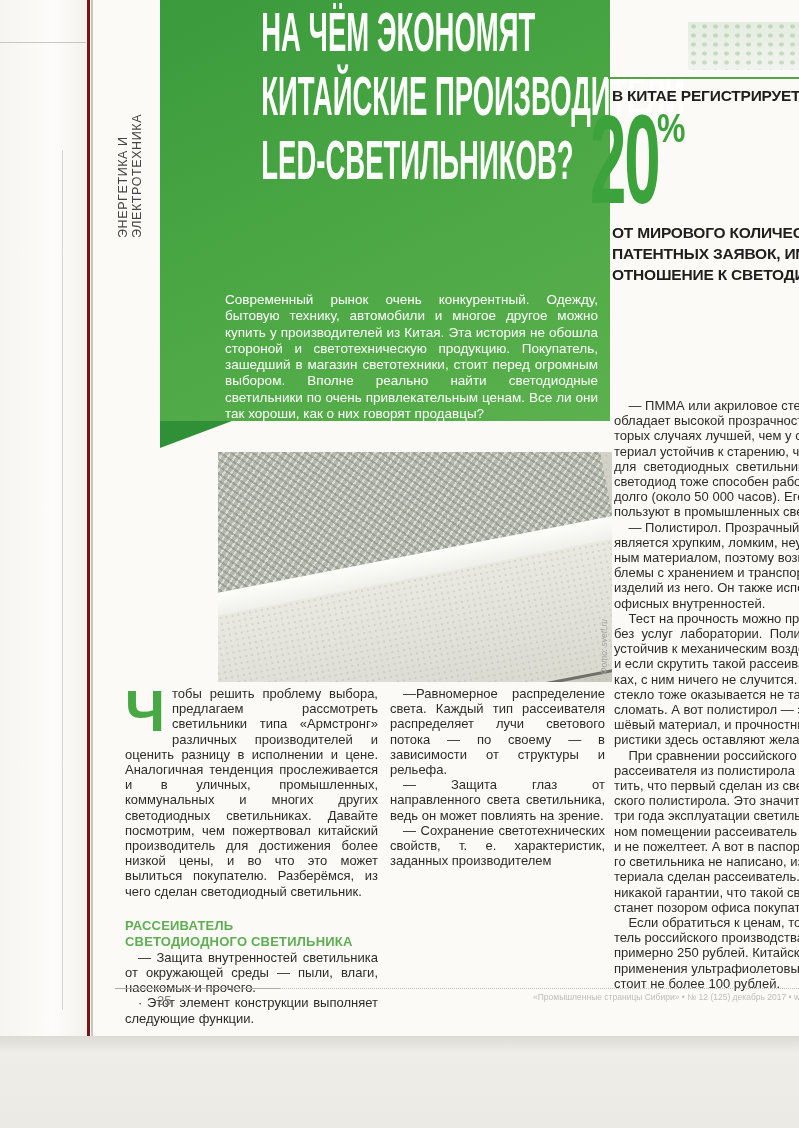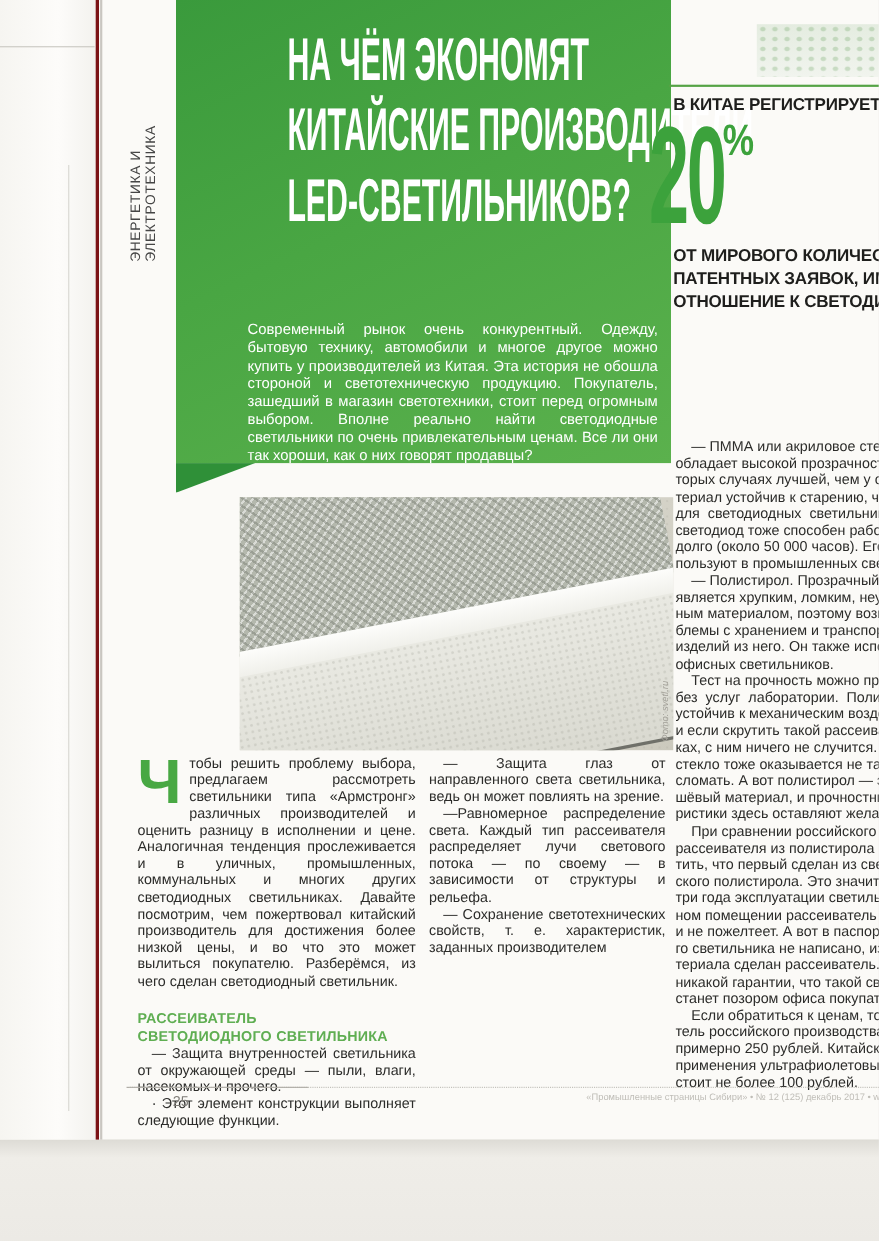--- a/index.html
+++ b/index.html
@@ -16,21 +16,21 @@
   .red-line{position:absolute;left:87px;top:0;width:3px;height:1036px;background:#7c1316;}
   .red-line-shadow{position:absolute;left:91px;top:0;width:2px;height:1036px;background:#c9c6c0;}
 
   .side-label{position:absolute;left:116px;top:58px;height:180px;width:18px;
               writing-mode:vertical-rl;transform:rotate(180deg);
               font-size:12.5px;letter-spacing:.6px;color:#454545;}
 
   
   .green-block{position:absolute;left:160px;top:0;width:450px;height:421px;
                background:linear-gradient(155deg,#3a9a3c 0%,#49a643 45%,#5bb14d 100%);}
-  .title{padding-top:22px;text-align:center;color:#fff;}
+  .title{text-align:center;color:#fff;}
   .title .line{display:block;font-weight:700;font-size:50px;line-height:64px;
                white-space:nowrap;transform:scale(0.55,1.1);transform-origin:center center;}
   .intro{position:absolute;left:17px;right:12px;top:292px;color:#fff;
          font-size:13.5px;line-height:16.3px;text-align:justify;margin-left:48px;}
   .fold{position:absolute;left:160px;top:421px;width:72px;height:27px;background:#2f9038;
         clip-path:polygon(0 0,100% 0,0 100%);}
   .byline{position:absolute;left:231px;top:416px;font-style:italic;font-size:11.5px;
           line-height:15px;color:#333;}
 
   
@@ -150,41 +150,41 @@
 
     <div>РАССЕИВАТЕЛЬ</div>
         <div>СВЕТОДИОДНОГО СВЕТИЛЬНИКА</div>
       </div>
     <p class="indent">— Защита внутренностей светильника от окружающей среды — пыли, влаги, насекомых и прочего.</p>
     <p class="indent">· Этот элемент конструкции выполняет следующие функции.</p>
   </div>
 
   <div class="col col2">
 
-  <p class="indent">— Защита глаз от направленного света светильника, ведь он может повлиять на зрение.</p>
-      <p class="indent">—Равномерное распределение света. Каждый тип рассеивателя распределяет лучи светового потока — по своему — в зависимости от структуры и рельефа.</p>
+  <p class="indent">—Равномерное распределение света. Каждый тип рассеивателя распределяет лучи светового потока — по своему — в зависимости от структуры и рельефа.</p>
+      <p class="indent">— Защита глаз от направленного света светильника, ведь он может повлиять на зрение.</p>
       <p class="indent">— Сохранение светотехнических свойств, т. е. характеристик, заданных производителем</p>
     </div>
 
   <div class="col col3">
 
   <div class="line">    — ПММА или акриловое стекло</div>
       <div class="line">обладает высокой прозрачностью, в</div>
       <div class="line">торых случаях лучшей, чем у стекла</div>
       <div class="line">териал устойчив к старению, что акту</div>
       <div class="line">для  светодиодных  светильников,</div>
       <div class="line">светодиод тоже способен работать</div>
       <div class="line">долго (около 50 000 часов). Его чащ</div>
       <div class="line">пользуют в промышленных светильни</div>
       <div class="line">    — Полистирол. Прозрачный полис</div>
       <div class="line">является хрупким, ломким, неударо</div>
       <div class="line">ным материалом, поэтому возникаю</div>
       <div class="line">блемы с хранением и транспортир</div>
       <div class="line">изделий из него. Он также использу</div>
-      <div class="line">офисных светильников.</div>
+      <div class="line">офисных внутренностей.</div>
       <div class="line">    Тест на прочность можно провести</div>
       <div class="line">без  услуг  лаборатории.  Поликар</div>
       <div class="line">устойчив к механическим воздейст</div>
       <div class="line">и если скрутить такой рассеиватель</div>
       <div class="line">ках, с ним ничего не случится. Акри</div>
       <div class="line">стекло тоже оказывается не так-то п</div>
       <div class="line">сломать. А вот полистирол — это самы</div>
       <div class="line">шёвый материал, и прочностные хар</div>
       <div class="line">ристики здесь оставляют желать лучш</div>
       <div class="line">    При сравнении российского и китай</div>

